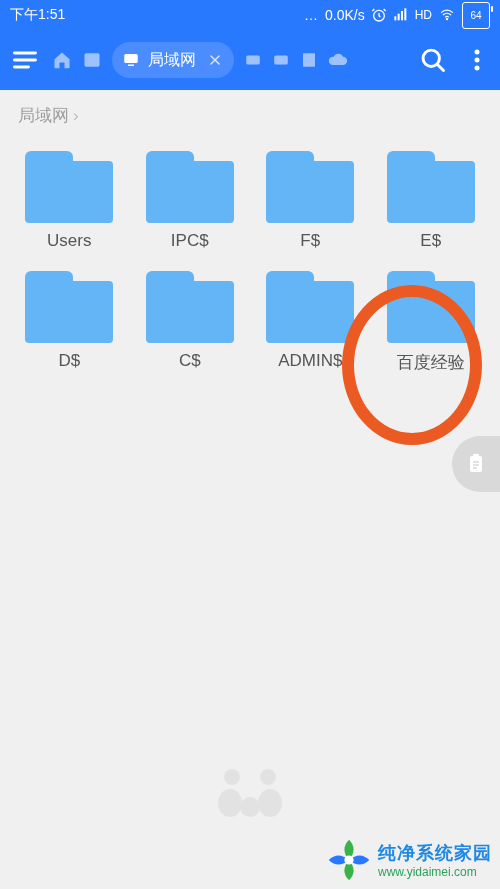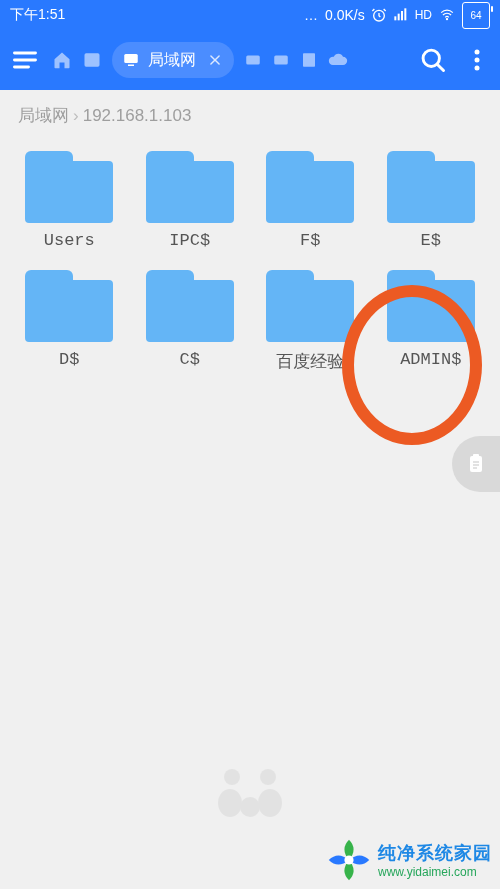--- a/index.html
+++ b/index.html
@@ -90,21 +90,20 @@
     position: absolute;
     left: 0; bottom: 0;
     width: 88px; height: 62px;
     background: #64b5f6;
     border-radius: 4px;
   }
   .folder-label {
     font-size: 17px;
     color: #555;
     text-align: center;
-    font-family: Liberation Mono, monospace;
   }
 
   .annotation-circle {
     position: absolute;
     border: 12px solid #ec5a23;
     border-radius: 50%;
     pointer-events: none;
   }
 
   .fab {
@@ -227,21 +226,20 @@
           <circle cx="3" cy="12" r="2.5"></circle>
           <circle cx="3" cy="20" r="2.5"></circle>
         </svg>
     </div>
   </div>
 </div>
 
 <div class="breadcrumb">
   <span>局域网</span>
   <span class="sep">›</span>
-  <span>192.168.1.103</span>
 </div>
 
 <div class="grid" id="grid">
     <div class="folder-item">
     <div class="folder-icon">
       <div class="back"></div>
         <div class="front"></div>
     </div>
     <div class="folder-label">Users</div>
   </div>
@@ -278,28 +276,28 @@
       <div class="back"></div>
         <div class="front"></div>
     </div>
     <div class="folder-label">C$</div>
   </div>
     <div class="folder-item">
     <div class="folder-icon">
       <div class="back"></div>
         <div class="front"></div>
     </div>
+    <div class="folder-label">ADMIN$</div>
+  </div>
+    <div class="folder-item">
+    <div class="folder-icon">
+      <div class="back"></div>
+        <div class="front"></div>
+    </div>
     <div class="folder-label">百度经验</div>
-  </div>
-    <div class="folder-item">
-    <div class="folder-icon">
-      <div class="back"></div>
-        <div class="front"></div>
-    </div>
-    <div class="folder-label">ADMIN$</div>
   </div>
   </div>
 
 <div class="annotation-circle" style="left:342px; top:285px; width:140px; height:160px;"></div>
 
 <div class="fab">
   <svg width="24" height="24" viewBox="0 0 24 24" fill="#fff">
       <rect x="6" y="4" width="12" height="16" rx="2"></rect>
       <rect x="9" y="2" width="6" height="4" rx="1"></rect>
       <line x1="9" y1="10" x2="15" y2="10" stroke="#d9d9d9" stroke-width="1.5"></line>

